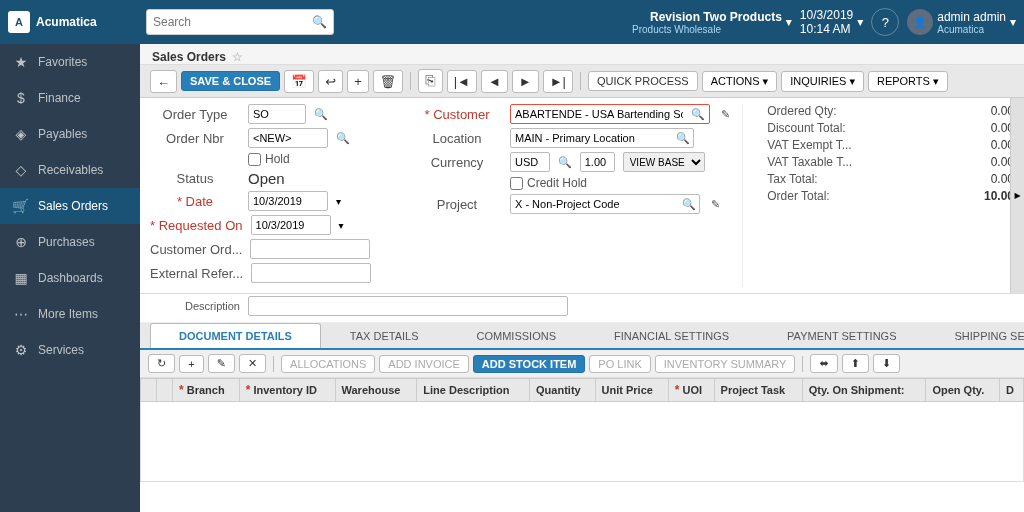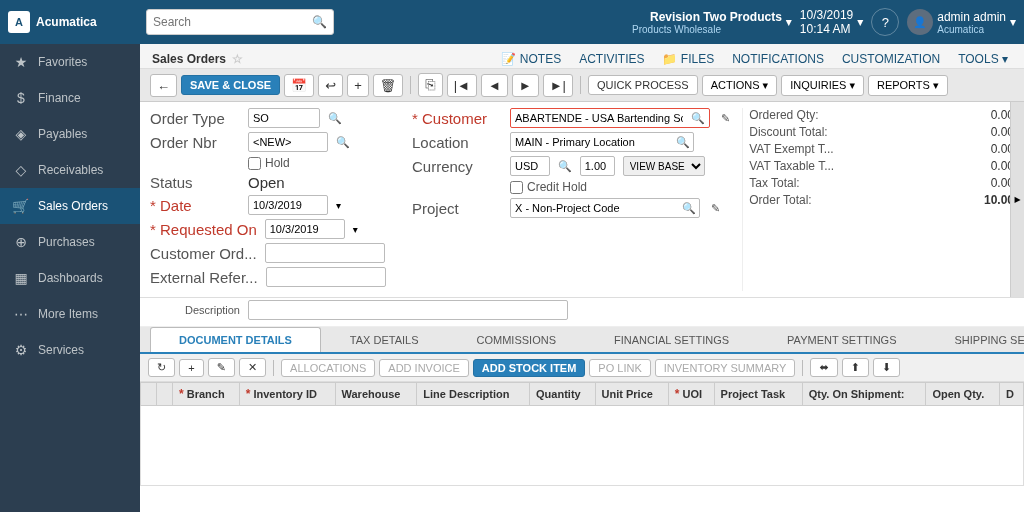--- a/index.html
+++ b/index.html
@@ -211,23 +211,23 @@
       font-size: 11px;
     }
     .form-row {
       display: flex;
       align-items: center;
       margin-bottom: 4px;
       gap: 8px;
     }
     .form-label {
       color: #555;
-      font-size: 15px;
+      font-size: 13px;
       min-width: 90px;
-      text-align: left;
+      text-align: center;
     }
     .form-label.required { color: #c0392b; }
     .form-label.required::before { content: "* "; }
     .form-input {
       height: 20px;
       border: 1px solid #bbb;
       border-radius: 2px;
       padding: 1px 4px;
       font-size: 11px;
       outline: none;
@@ -452,28 +452,20 @@
       <span>Services</span>
     </div>
   </div>
 
   <div class="content-area">
 
     <div class="page-header">
       <div class="page-title-area">
         <span>Sales Orders</span>
         <span style="color:#ccc;cursor:pointer">☆</span>
-      </div>
-      <div class="page-header-actions">
-        <span class="header-action-btn">📝 NOTES</span>
-        <span class="header-action-btn">ACTIVITIES</span>
-        <span class="header-action-btn">📁 FILES</span>
-        <span class="header-action-btn">NOTIFICATIONS</span>
-        <span class="header-action-btn">CUSTOMIZATION</span>
-        <span class="header-action-btn">TOOLS ▾</span>
       </div>
     </div>
 
     <div class="toolbar">
       <button class="tool-btn icon-only">←</button>
       <button class="tool-btn primary">SAVE &amp; CLOSE</button>
       <button class="tool-btn icon-only">📅</button>
       <button class="tool-btn icon-only">↩</button>
       <button class="tool-btn icon-only">+</button>
       <button class="tool-btn icon-only">🗑</button>
@@ -488,21 +480,21 @@
       <button class="toolbar-dropdown">ACTIONS ▾</button>
       <button class="toolbar-dropdown">INQUIRIES ▾</button>
       <button class="toolbar-dropdown">REPORTS ▾</button>
     </div>
 
     <div style="background:white;border-bottom:1px solid #ddd;padding:6px 10px;display:flex;gap:12px;position:relative">
 
       <div style="flex:0 0 250px">
         <div class="form-row">
           <span class="form-label">Order Type</span>
-          <input class="form-input" style="width: 72px;" value="SO" readonly="">
+          <input class="form-input" style="width: 58px;" value="SO" readonly="">
           <span style="font-size:11px;cursor:pointer;color:#888">🔍</span>
         </div>
         <div class="form-row">
           <span class="form-label">Order Nbr</span>
           <input class="form-input" style="width: 80px;" value="&lt;NEW&gt;">
           <span style="font-size:11px;cursor:pointer;color:#888">🔍</span>
         </div>
         <div class="checkbox-label">
           <input type="checkbox" style="">
           <span>Hold</span>
@@ -563,21 +555,21 @@
         <div class="form-row">
           <span class="form-label">Project</span>
           <div style="display:flex;align-items:center;border:1px solid #bbb;border-radius:2px;height:20px;width:190px">
             <input value="X - Non-Project Code" style="border: none; outline: none; font-size: 11px; flex: 1 1 0%; padding: 1px 4px;">
             <span style="font-size:11px;color:#888;padding:2px 3px;cursor:pointer">🔍</span>
           </div>
           <span style="font-size:11px;cursor:pointer;color:#555;margin-left:3px">✎</span>
         </div>
       </div>
 
-      <div style="flex:1;display:flex;flex-direction:column;gap:3px;padding-left:6px;border-left:1px solid #eee">
+      <div style="flex:1;display:flex;flex-direction:column;gap:3px;padding-left:24px;border-left:1px solid #eee">
         <div class="right-row">
           <span class="right-label">Ordered Qty:</span>
           <span class="right-value">0.00</span>
         </div>
         <div class="right-row">
           <span class="right-label">Discount Total:</span>
           <span class="right-value">0.00</span>
         </div>
         <div class="right-row">
           <span class="right-label">VAT Exempt T...</span>

